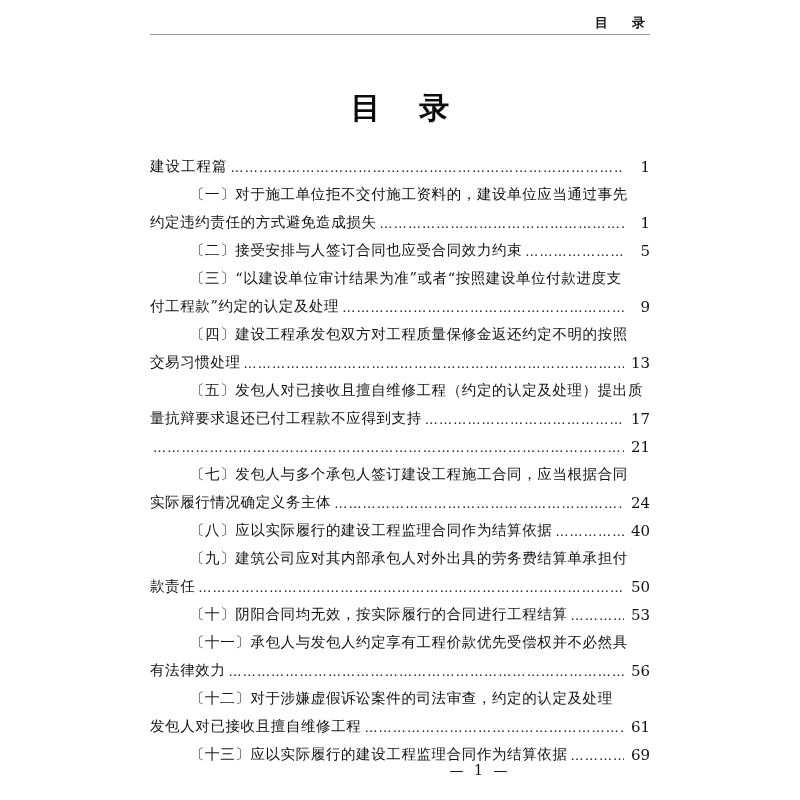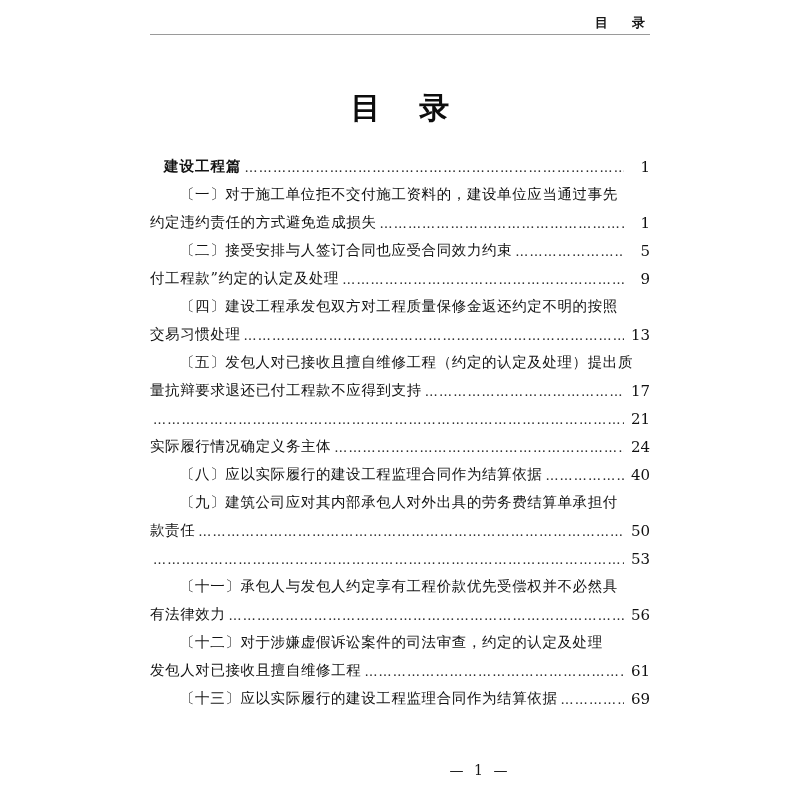--- a/index.html
+++ b/index.html
@@ -106,36 +106,35 @@
   .toc-row .pg {
     flex: 0 0 26px;
     text-align: right;
     font-size: 15px;
     color: #111;
     font-family: "DejaVu Serif", "Liberation Serif", serif;
   }
 
   
   .toc-row.section .txt {
-    font-weight: bold;
+    font-weight: normal;
     letter-spacing: 1px;
-    margin-left: 14px;
   }
 
   
   .toc-row.nopage .pg {
     visibility: hidden;
   }
   .toc-row.nopage .leader {
     visibility: hidden;
   }
 
   
   .indent-0 .txt { margin-left: 0; }
-  .indent-2 .txt { margin-left: 30px; }
+  .indent-2 .txt { margin-left: 40px; }
 
   
   .folio {
     position: absolute;
     left: 0;
     top: 762px;
     width: 800px;
     text-align: center;
     padding-left: 160px;
     box-sizing: border-box;
@@ -154,31 +153,33 @@
   </div>
   <div class="header-rule"></div>
 
   <div class="doc-title">目  录</div>
 
   <div class="toc" id="toc-container">
       <div class="toc-row indent-0 section"><span class="txt">建设工程篇</span><span class="leader">…………………………………………………………………………………………………………………………………………………………</span><span class="pg">1</span></div>
       <div class="toc-row indent-2 nopage"><span class="txt">〔一〕对于施工单位拒不交付施工资料的，建设单位应当通过事先</span><span class="leader">…………………………………………………………………………………………………………………………………………………………</span><span class="pg"></span></div>
       <div class="toc-row indent-0"><span class="txt">约定违约责任的方式避免造成损失</span><span class="leader">…………………………………………………………………………………………………………………………………………………………</span><span class="pg">1</span></div>
       <div class="toc-row indent-2"><span class="txt">〔二〕接受安排与人签订合同也应受合同效力约束</span><span class="leader">…………………………………………………………………………………………………………………………………………………………</span><span class="pg">5</span></div>
+      <div class="toc-row indent-2 nopage"><span class="txt">〔三〕“以建设单位审计结果为准”或者“按照建设单位付款进度支</span><span class="leader">…………………………………………………………………………………………………………………………………………………………</span><span class="pg"></span></div>
       <div class="toc-row indent-0"><span class="txt">付工程款”约定的认定及处理</span><span class="leader">…………………………………………………………………………………………………………………………………………………………</span><span class="pg">9</span></div>
       <div class="toc-row indent-2 nopage"><span class="txt">〔四〕建设工程承发包双方对工程质量保修金返还约定不明的按照</span><span class="leader">…………………………………………………………………………………………………………………………………………………………</span><span class="pg"></span></div>
       <div class="toc-row indent-0"><span class="txt">交易习惯处理</span><span class="leader">…………………………………………………………………………………………………………………………………………………………</span><span class="pg">13</span></div>
       <div class="toc-row indent-2 nopage"><span class="txt">〔五〕发包人对已接收且擅自维修工程（约定的认定及处理）提出质</span><span class="leader">…………………………………………………………………………………………………………………………………………………………</span><span class="pg"></span></div>
       <div class="toc-row indent-0"><span class="txt">量抗辩要求退还已付工程款不应得到支持</span><span class="leader">…………………………………………………………………………………………………………………………………………………………</span><span class="pg">17</span></div>
       <div class="toc-row indent-0"><span class="txt"></span><span class="leader">…………………………………………………………………………………………………………………………………………………………</span><span class="pg">21</span></div>
+      <div class="toc-row indent-2 nopage"><span class="txt">〔七〕发包人与多个承包人签订建设工程施工合同，应当根据合同</span><span class="leader">…………………………………………………………………………………………………………………………………………………………</span><span class="pg"></span></div>
       <div class="toc-row indent-0"><span class="txt">实际履行情况确定义务主体</span><span class="leader">…………………………………………………………………………………………………………………………………………………………</span><span class="pg">24</span></div>
       <div class="toc-row indent-2"><span class="txt">〔八〕应以实际履行的建设工程监理合同作为结算依据</span><span class="leader">…………………………………………………………………………………………………………………………………………………………</span><span class="pg">40</span></div>
       <div class="toc-row indent-2 nopage"><span class="txt">〔九〕建筑公司应对其内部承包人对外出具的劳务费结算单承担付</span><span class="leader">…………………………………………………………………………………………………………………………………………………………</span><span class="pg"></span></div>
       <div class="toc-row indent-0"><span class="txt">款责任</span><span class="leader">…………………………………………………………………………………………………………………………………………………………</span><span class="pg">50</span></div>
-      <div class="toc-row indent-2"><span class="leader">…………………………………………………………………………………………………………………………………………………………</span><span class="pg">53</span></div>
+      <div class="toc-row indent-2"><span class="txt">〔十〕阴阳合同均无效，按实际履行的合同进行工程结算</span><span class="leader">…………………………………………………………………………………………………………………………………………………………</span><span class="pg">53</span></div>
       <div class="toc-row indent-2 nopage"><span class="txt">〔十一〕承包人与发包人约定享有工程价款优先受偿权并不必然具</span><span class="leader">…………………………………………………………………………………………………………………………………………………………</span><span class="pg"></span></div>
       <div class="toc-row indent-0"><span class="txt">有法律效力</span><span class="leader">…………………………………………………………………………………………………………………………………………………………</span><span class="pg">56</span></div>
       <div class="toc-row indent-2 nopage"><span class="txt">〔十二〕对于涉嫌虚假诉讼案件的司法审查，约定的认定及处理</span><span class="leader">…………………………………………………………………………………………………………………………………………………………</span><span class="pg"></span></div>
       <div class="toc-row indent-0"><span class="txt">发包人对已接收且擅自维修工程</span><span class="leader">…………………………………………………………………………………………………………………………………………………………</span><span class="pg">61</span></div>
       <div class="toc-row indent-2"><span class="txt">〔十三〕应以实际履行的建设工程监理合同作为结算依据</span><span class="leader">…………………………………………………………………………………………………………………………………………………………</span><span class="pg">69</span></div>
     </div>
 
   <div class="folio">— 1 —</div>
 
 </div>

